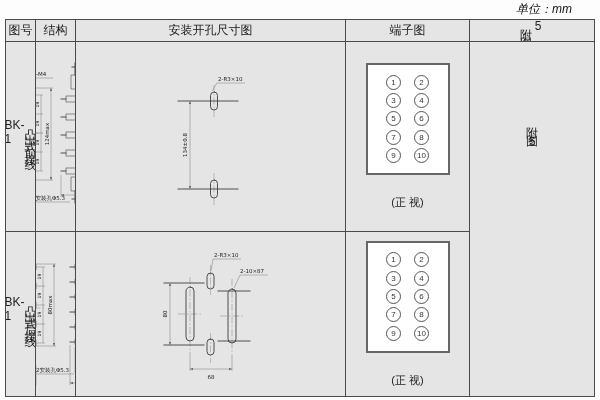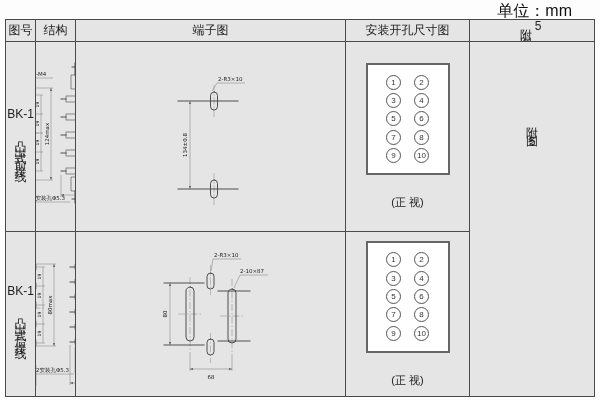--- a/index.html
+++ b/index.html
@@ -1,29 +1,29 @@
 <!DOCTYPE html>
 <html><head>
 <meta charset="utf-8">
 <style>
   html,body{margin:0;padding:0;}
   body{width:600px;height:400px;background:#fdfdfd;font-family:"Liberation Sans","DejaVu Sans",sans-serif;overflow:hidden;position:relative;}
   .page{position:absolute;inset:0;background:#fdfdfd;}
-  .unit{position:absolute;top:1px;right:28px;font-size:16px;color:#111;}
+  .unit{position:absolute;top:1px;right:28px;font-size:12px;color:#111;font-style:italic;}
   .tbl{position:absolute;left:5px;top:19px;display:grid;
        grid-template-columns:30px 40px 270px 124px 124px;
        grid-template-rows:22px 190px 164px;
        border:1px solid #4a4a4a;background:#e5e5e5;}
   .cell{border-right:1px solid #4a4a4a;border-bottom:1px solid #4a4a4a;
         display:flex;align-items:center;justify-content:center;overflow:hidden;position:relative;}
   .tbl > .cell:nth-child(5n){border-right:none;}
   .tbl > .cell:nth-last-child(-n+5){border-bottom:none;}
   .head{font-size:12px;color:#1a1a1a;white-space:pre;}
   .v-text{writing-mode:vertical-lr;text-orientation:upright;font-size:12px;color:#222;letter-spacing:9px;line-height:1;}
-  .struct{flex-direction:column;}
+  .struct{}
   .model{font-size:12px;color:#222;margin-bottom:10px;}
   .term{display:flex;flex-direction:column;align-items:center;}
   .term-box{width:84px;height:112px;border:2px solid #666;background:#fff;
             display:grid;grid-template-columns:1fr 1fr;align-items:center;justify-items:center;
             padding:8px 12px;box-sizing:border-box;}
   .tnum{width:13px;height:13px;border:1px solid #555;border-radius:50%;
         font-size:8px;line-height:13px;text-align:center;color:#333;}
   .term-cap{font-size:11px;color:#222;margin-top:20px;}
   svg{display:block;overflow:visible;}
   svg .ol{stroke:#3c3c3c;stroke-width:.9;fill:none;stroke-linecap:square;}
@@ -37,22 +37,22 @@
 </head>
 <body>
 
 <div class="page">
   <div class="unit">单位：mm</div>
 
   <div class="tbl">
 
     <div class="cell head">图号</div>
     <div class="cell head">结构</div>
+    <div class="cell head">安装开孔尺寸图</div>
     <div class="cell head">端子图</div>
-    <div class="cell head">安装开孔尺寸图</div>
 
     <div class="cell">
       <span class="v-text">附图5</span>
     </div>
 
     <div class="cell struct">
       <span class="model">BK-1</span>
       <span class="v-text" style="letter-spacing:6px">凸出式前接线</span>
     </div>
 

